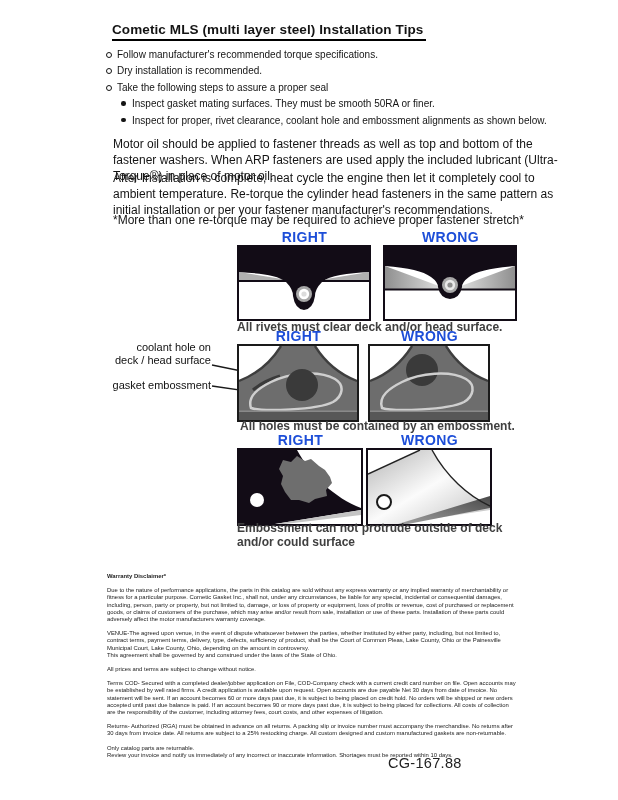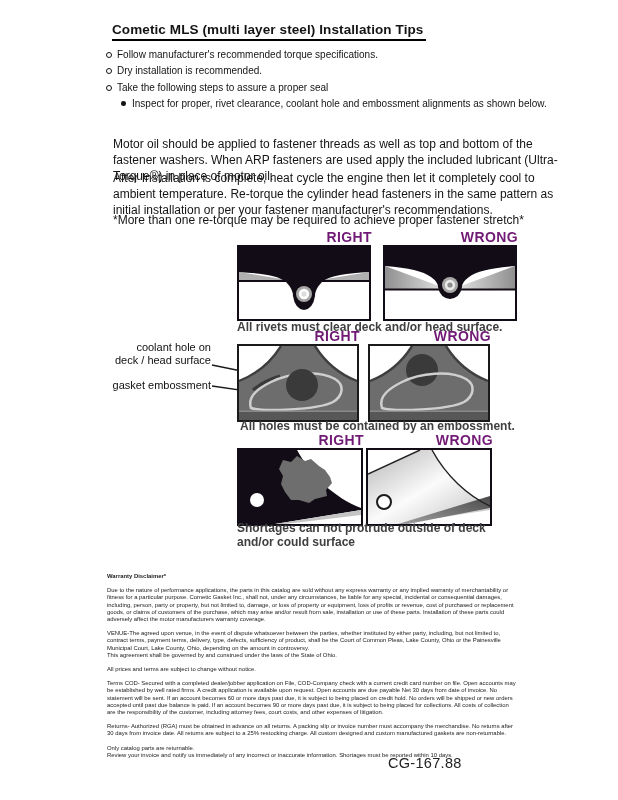--- a/index.html
+++ b/index.html
@@ -17,21 +17,21 @@
   .bullets{left:106px;top:47px;width:470px;font-size:10px;line-height:16.4px;}
   .b-row{display:flex;align-items:flex-start;}
   .b-row .mark{width:11px;flex:0 0 11px;padding-top:5px;}
   .open-dot{display:block;width:4px;height:4px;border:1.2px solid #141414;border-radius:50%;}
   .fill-dot{display:block;width:4.6px;height:4.6px;background:#141414;border-radius:50%;}
   .b-sub{margin-left:15px;}
   
   .sec-head{left:113px;top:117px;font-size:13px;font-weight:bold;}
   .para{left:113px;font-size:12px;line-height:16px;width:455px;}
   
-  .dia-label{font-size:14px;font-weight:bold;text-align:right;letter-spacing:0.4px;color:#701a75;}
+  .dia-label{font-size:14px;font-weight:bold;text-align:center;letter-spacing:0.4px;color:#1d4ed8;}
   .panel{display:block;border:2.5px solid #120c16;background:#fff;}
   .caption{font-size:12px;font-weight:bold;color:#404040;line-height:13.5px;}
   .ann-label{font-size:11px;line-height:12.5px;text-align:right;width:106px;color:#111;}
   .leader{position:absolute;left:208px;top:352px;}
   
   .legal{left:107px;top:573px;width:409px;font-size:5.9px;line-height:7.2px;color:#1b1b1b;}
   .legal p{margin:0 0 7px 0;}
   .legal p.tight{margin:0;}
   .legal .lg-head{font-weight:bold;margin-bottom:7px;}
   
@@ -55,20 +55,26 @@
       <span class="mark">
           <span class="open-dot"></span>
         </span>
       <span>Dry installation is recommended.</span>
     </div>
     <div class="b-row">
       <span class="mark">
           <span class="open-dot"></span>
         </span>
       <span>Take the following steps to assure a proper seal</span>
+    </div>
+    <div class="b-row b-sub">
+      <span class="mark">
+          <span class="fill-dot"></span>
+        </span>
+      <span>Inspect gasket mating surfaces.  They must be smooth 50RA or finer.</span>
     </div>
     <div class="b-row b-sub">
       <span class="mark">
           <span class="fill-dot"></span>
         </span>
       <span>Inspect for proper, rivet clearance, coolant hole and embossment alignments as shown below.</span>
     </div>
   </div>
 
   <div class="abs para" style="top:136px;">Motor oil should be applied to fastener threads as well as top and bottom of the fastener washers. When ARP fasteners are used apply the included lubricant (Ultra-Torque®) in place of motor oil.</div>
@@ -178,21 +184,21 @@
     </defs>
     <rect width="122" height="74" fill="#ffffff"></rect>
     <path d="M0,24 L52,0 H64 C78,26 100,46 122,56 V60 L30,74 H0 Z" fill="url(#g3band)"></path>
     <path d="M30,74 L122,46 L122,58 L40,74 Z" fill="url(#g3dark)"></path>
     <path d="M0,24 L52,0" fill="none" stroke="#222222" stroke-width="1.4"></path>
     <path d="M64,0 C78,26 100,46 122,56" fill="none" stroke="#222222" stroke-width="1.4"></path>
     <circle cx="16" cy="52" r="7" fill="#ffffff" stroke="#1a1a1a" stroke-width="2"></circle>
   </svg>
 
   <div class="abs caption" style="left:237px;top:522px;">
-    <div>Shortages can not protrude outside of deck</div>
+    <div>Embossment can not protrude outside of deck</div>
     <div>and/or could surface</div>
   </div>
 
   <div class="abs legal">
     <div class="lg-head">Warranty Disclaimer*</div>
     <p>Due to the nature of performance applications, the parts in this catalog are sold without any express warranty or any implied warranty of merchantability or fitness for a particular purpose.  Cometic Gasket Inc., shall not, under any circumstances, be liable for any special, incidental or consequential damages, including, person, party or property, but not limited to, damage, or loss of property or equipment, loss of profits or revenue, cost of purchased or replacement goods, or claims of customers of the purchase, which may arise and/or result from sale, installation or use of these parts.  Installation of these parts could adversely affect the motor manufacturers warranty coverage.</p>
     <p class="tight">VENUE-The agreed upon venue, in the event of dispute whatsoever between the parties, whether instituted by either party, including, but not limited to, contract terms, payment terms, delivery, type, defects, sufficiency of product, shall be the Court of Common Pleas, Lake County, Ohio or the Painesville Municipal Court, Lake County, Ohio, depending on the amount in controversy.</p>
     <p>This agreement shall be governed by and construed under the laws of the State of Ohio.</p>
     <p>All prices and terms are subject to change without notice.</p>
     <p>Terms COD- Secured with a completed dealer/jobber application on File, COD-Company check with a current credit card number on file.  Open accounts may be established by well rated firms.  A credit application is available upon request.  Open accounts are due payable Net 30 days from date of invoice.  No statement will be sent.  If an account becomes 60 or more days past due, it is subject to being placed on credit hold.  No orders will be shipped or new orders accepted until past due balance is paid.  If an account becomes 90 or more days past due, it is subject to being placed for collections.  All costs of collection are the responsibility of the customer, including attorney fees, court costs, and other expenses of litigation.</p>

